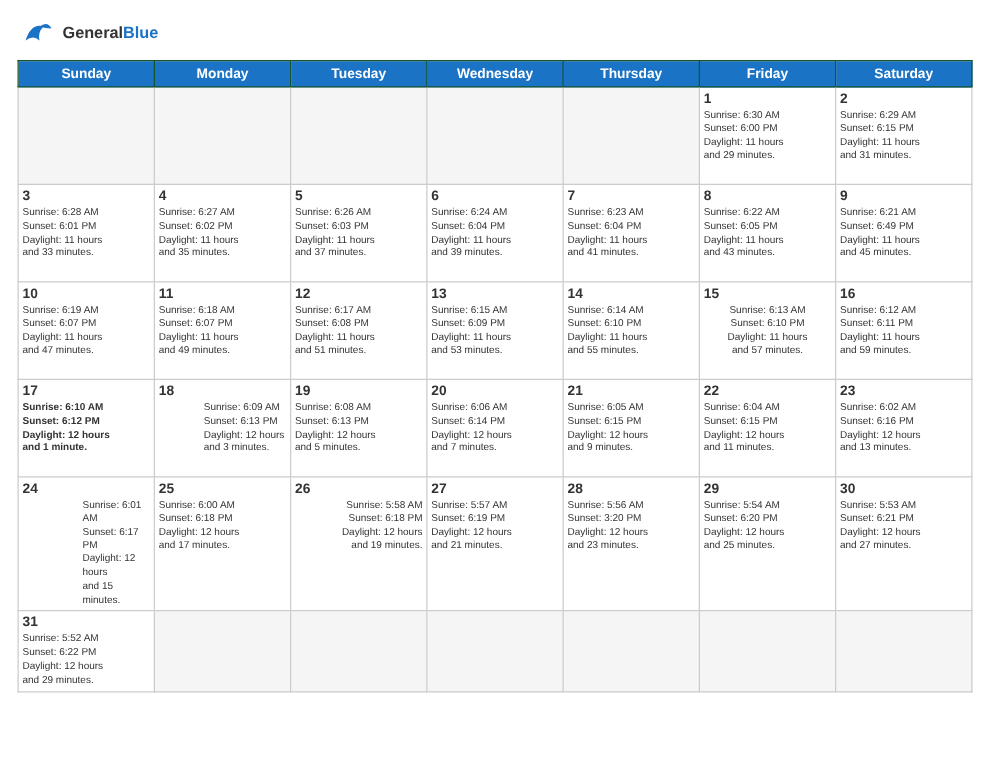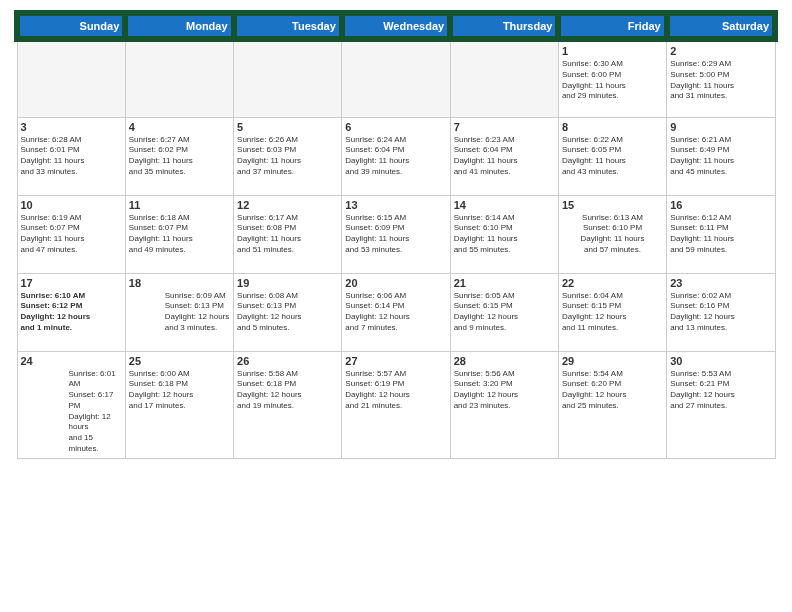--- a/index.html
+++ b/index.html
@@ -48,22 +48,22 @@
       width: 100%;
       border-collapse: collapse;
       table-layout: fixed;
     }
     thead th {
       background: #1a73c5;
       color: #fff;
       font-size: 11px;
       font-weight: bold;
       padding: 4px 3px;
-      text-align: right;
-      border: 6px solid #14532d;
+      text-align: center;
+      border: 1px solid #14532d;
     }
     tbody td {
       border: 1px solid #ccc;
       vertical-align: top;
       padding: 3px 3px 3px 3px;
       font-size: 8.5px;
       color: #333;
       height: 78px;
       width: calc(100% / 7);
     }
@@ -82,20 +82,36 @@
       color: #333;
     }
     .last-row td {
       height: 65px;
     }
   </style>
 </head>
 <body>
 
 <div class="page">
+  <div class="header-area">
+    <div class="logo">
+      <svg class="logo-bird" viewBox="0 0 40 40">
+
+        <path d="M8 28 Q14 10 26 14 Q20 20 22 28 Q16 22 8 28Z" fill="#1a73c5"></path>
+        <path d="M22 14 Q30 8 34 16 Q28 16 22 14Z" fill="#1a73c5"></path>
+      </svg>
+      <div>
+        <div style="font-size:13px;font-weight:bold;color:#333;line-height:1.15;">General<span style="color:#1a73c5;">Blue</span></div>
+      </div>
+    </div>
+    <div class="title-area">
+      <div class="month-title"></div>
+      <div class="subtitle"></div>
+    </div>
+  </div>
 
   <table>
     <thead>
       <tr>
       <th>Sunday</th>
           <th>Monday</th>
           <th>Tuesday</th>
           <th>Wednesday</th>
           <th>Thursday</th>
           <th>Friday</th>
@@ -112,21 +128,21 @@
           <td>
             <span class="day-num">1</span>
             <div class="day-info" style="white-space: pre-line;">Sunrise: 6:30 AM
 Sunset: 6:00 PM
 Daylight: 11 hours
 and 29 minutes.</div>
           </td>
           <td>
             <span class="day-num">2</span>
             <div class="day-info" style="white-space: pre-line;">Sunrise: 6:29 AM
-Sunset: 5:00 PM
+Sunset: 6:15 PM
 Daylight: 11 hours
 and 31 minutes.</div>
           </td>
         </tr>
         <tr>
           <td>
             <span class="day-num">3</span>
             <div class="day-info" style="white-space: pre-line;">Sunrise: 6:28 AM
 Sunset: 6:01 PM
 Daylight: 11 hours
@@ -287,21 +303,21 @@
           </td>
           <td>
             <span class="day-num">25</span>
             <div class="day-info" style="white-space: pre-line;">Sunrise: 6:00 AM
 Sunset: 6:18 PM
 Daylight: 12 hours
 and 17 minutes.</div>
           </td>
           <td>
             <span class="day-num">26</span>
-            <div class="day-info" style="white-space: pre-line;">Sunrise: 5:58 AM
+            <div class="day-info" style="white-space: pre-line; text-align: right;">Sunrise: 5:58 AM
 Sunset: 6:18 PM
 Daylight: 12 hours
 and 19 minutes.</div>
           </td>
           <td>
             <span class="day-num">27</span>
             <div class="day-info" style="white-space: pre-line;">Sunrise: 5:57 AM
 Sunset: 6:19 PM
 Daylight: 12 hours
 and 21 minutes.</div>
@@ -320,16 +336,31 @@
 Daylight: 12 hours
 and 25 minutes.</div>
           </td>
           <td>
             <span class="day-num">30</span>
             <div class="day-info" style="white-space: pre-line;">Sunrise: 5:53 AM
 Sunset: 6:21 PM
 Daylight: 12 hours
 and 27 minutes.</div>
           </td>
+        </tr>
+        <tr class="last-row">
+          <td>
+            <span class="day-num">31</span>
+            <div class="day-info" style="white-space: pre-line;">Sunrise: 5:52 AM
+Sunset: 6:22 PM
+Daylight: 12 hours
+and 29 minutes.</div>
+          </td>
+          <td class="empty"></td>
+          <td class="empty"></td>
+          <td class="empty"></td>
+          <td class="empty"></td>
+          <td class="empty"></td>
+          <td class="empty"></td>
         </tr>
       </tbody>
   </table>
 </div>
 
 </body></html>

